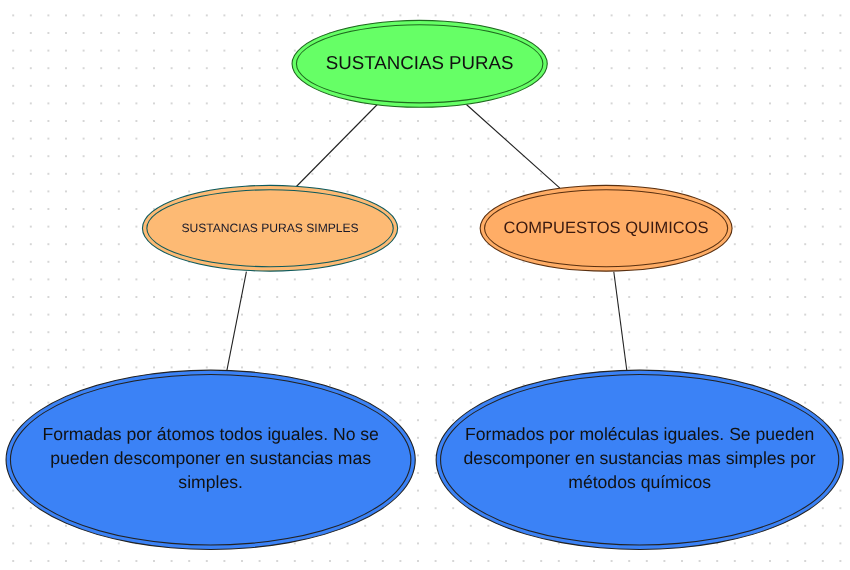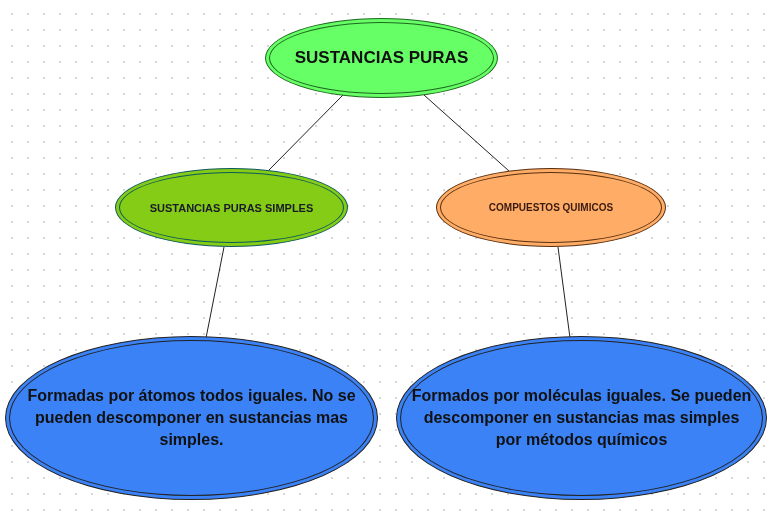--- a/index.html
+++ b/index.html
@@ -14,30 +14,30 @@
   svg.lines { position:absolute; left:0; top:0; }
   .node {
     position:absolute; box-sizing:border-box;
     display:flex; align-items:center; justify-content:center;
     text-align:center; border-radius:50%;
   }
   .node .inner {
     position:absolute; inset:3px; border-radius:50%;
     pointer-events:none;
   }
-  .node span { position:relative; font-weight:bold; }
+  .node span { position:relative; font-weight:normal; }
   #root { left:265px; top:18px; width:233px; height:80px; background:#66ff66; border:1.5px solid #1f6a1f; }
   #root .inner { border:1.5px solid #1f6a1f; }
   #root span { font-size:17px; color:#111; }
-  #n1 { left:115px; top:168px; width:233px; height:79px; background:#84cc16; border:1.5px solid #0f5a5c; }
+  #n1 { left:129px; top:168px; width:233px; height:79px; background:#fdba74; border:1.5px solid #0f5a5c; }
   #n1 .inner { border:1.5px solid #0f5a5c; }
   #n1 span { font-size:11px; color:#1a1a2a; }
   #n2 { left:436px; top:168px; width:230px; height:79px; background:#ffad66; border:1.5px solid #5a3010; }
   #n2 .inner { border:1.5px solid #5a3010; }
-  #n2 span { font-size:10px; color:#3a1a10; }
+  #n2 span { font-size:15px; color:#3a1a10; }
   .leaf { background:#3b82f6; border:1.5px solid #222; }
   .leaf .inner { border:1.2px solid #222; }
   .leaf span { font-size:16px; line-height:22px; color:#111; padding:0 14px; }
   #l1 { left:5px; top:336px; width:373px; height:164px; }
   #l2 { left:396px; top:336px; width:371px; height:164px;align-items:center; }
 </style>
 </head>
 <body>
 
 <svg class="lines" width="773" height="518">

